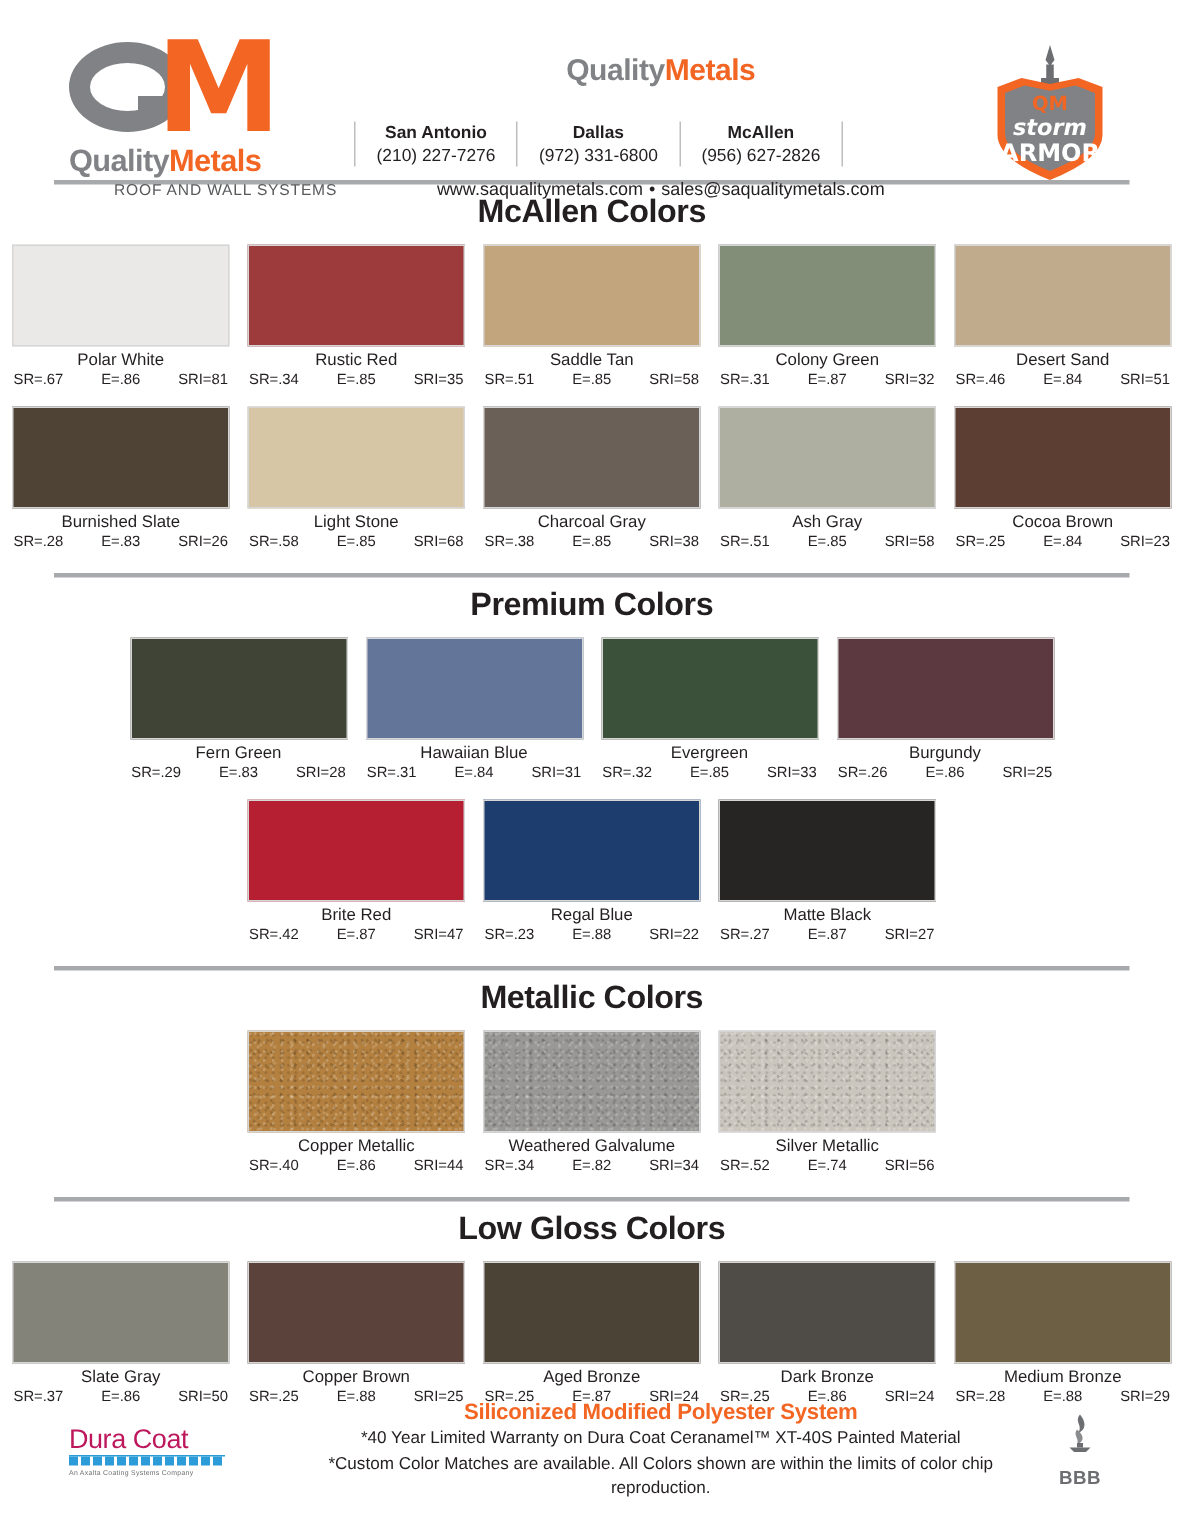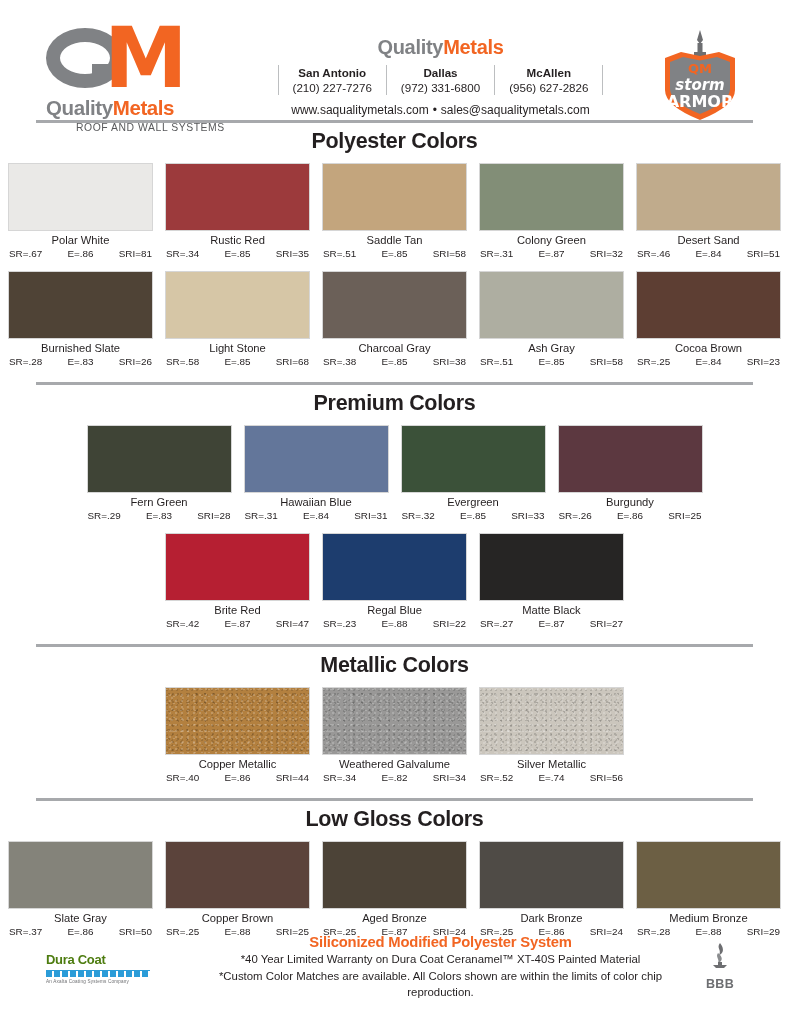--- a/index.html
+++ b/index.html
@@ -42,22 +42,22 @@
   .logo-word { margin-top: 6px; font-size: 20.5px; font-weight: bold; letter-spacing: -0.4px; }
   .logo-word .q { color: #808285; }
   .logo-word .m { color: #f26522; }
   .logo-sub { font-size: 10.4px; color: #58595b; letter-spacing: 0.55px; margin-top: 2px; padding-left: 30px; }
 
   .contact-block { flex: 1; text-align: center; padding-top: 10px; }
   .contact-title { font-size: 20px; font-weight: bold; letter-spacing: -0.3px; }
   .contact-title .q { color: #808285; }
   .contact-title .m { color: #f26522; }
   .city-row {
-    display: flex; justify-content: center;
-    margin-top: 6px;
+    display: flex; 
+    margin-top: 22px;
   }
   .city {
     padding: 0 14px;
     border-right: 1px solid #bcbec0;
     font-size: 11.6px;
     line-height: 15px;
   }
   .city:first-child { border-left: 1px solid #bcbec0; }
   .city-name { font-weight: bold; }
   .city-phone { font-weight: normal; }
@@ -113,21 +113,21 @@
 
   
   .footer {
     position: absolute;
     left: 0; right: 0; bottom: 24px;
     padding: 0 34px 0 46px;
     display: flex; align-items: center;
   }
   .duracoat { width: 150px; flex: 0 0 150px; }
   .dc-word {
-    font-size: 13px; font-weight: bold; color: #4d7c0f;
+    font-size: 18px; font-weight: normal; color: #be185d;
     letter-spacing: -0.3px; line-height: 19px;
   }
   .dc-bar {
     height: 7px; width: 104px; margin-top: 1px;
     background: repeating-linear-gradient(90deg,#2b9cd8 0 6px, #ffffff 6px 8px);
     border-top: 1px solid #2b9cd8;
   }
   .dc-tag { font-size: 4.6px; color: #6d6e71; margin-top: 2px; letter-spacing: 0.2px; }
 
   .footer-text { flex: 1; text-align: center; }
@@ -190,21 +190,21 @@
       <path d="M8 30 L24 24 L43 28 L62 24 L78 30 L78 62 Q78 78 43 92 Q8 78 8 62 Z" fill="#f26522"></path>
       <path d="M13 34 L26 29 L43 32.5 L60 29 L73 34 L73 61 Q73 74 43 86 Q13 74 13 61 Z" fill="#808285"></path>
       <text x="43" y="45" font-family="DejaVu Sans, sans-serif" font-size="13" font-weight="bold" fill="#f26522" text-anchor="middle">QM</text>
       <text x="43" y="62" font-family="DejaVu Sans, sans-serif" font-size="15" font-style="italic" font-weight="bold" fill="#ffffff" text-anchor="middle">storm</text>
       <text x="43" y="79" font-family="DejaVu Sans, sans-serif" font-size="16" font-weight="bold" fill="#ffffff" text-anchor="middle">ARMOR</text>
     </svg>
   </div>
 </div>
 
 <div class="rule"></div>
-<div class="section-title">Polyester Colors</div>
+<div class="section-title">McAllen Colors</div>
 
 <div class="swatch-row">
   <div class="swatch-cell">
     <div class="chip" style="background:#eae9e7"></div>
     <div class="chip-name">Polar White</div>
     <div class="chip-stats">
       <span>SR=.67</span>
       <span>E=.86</span>
       <span>SRI=81</span>
     </div>

